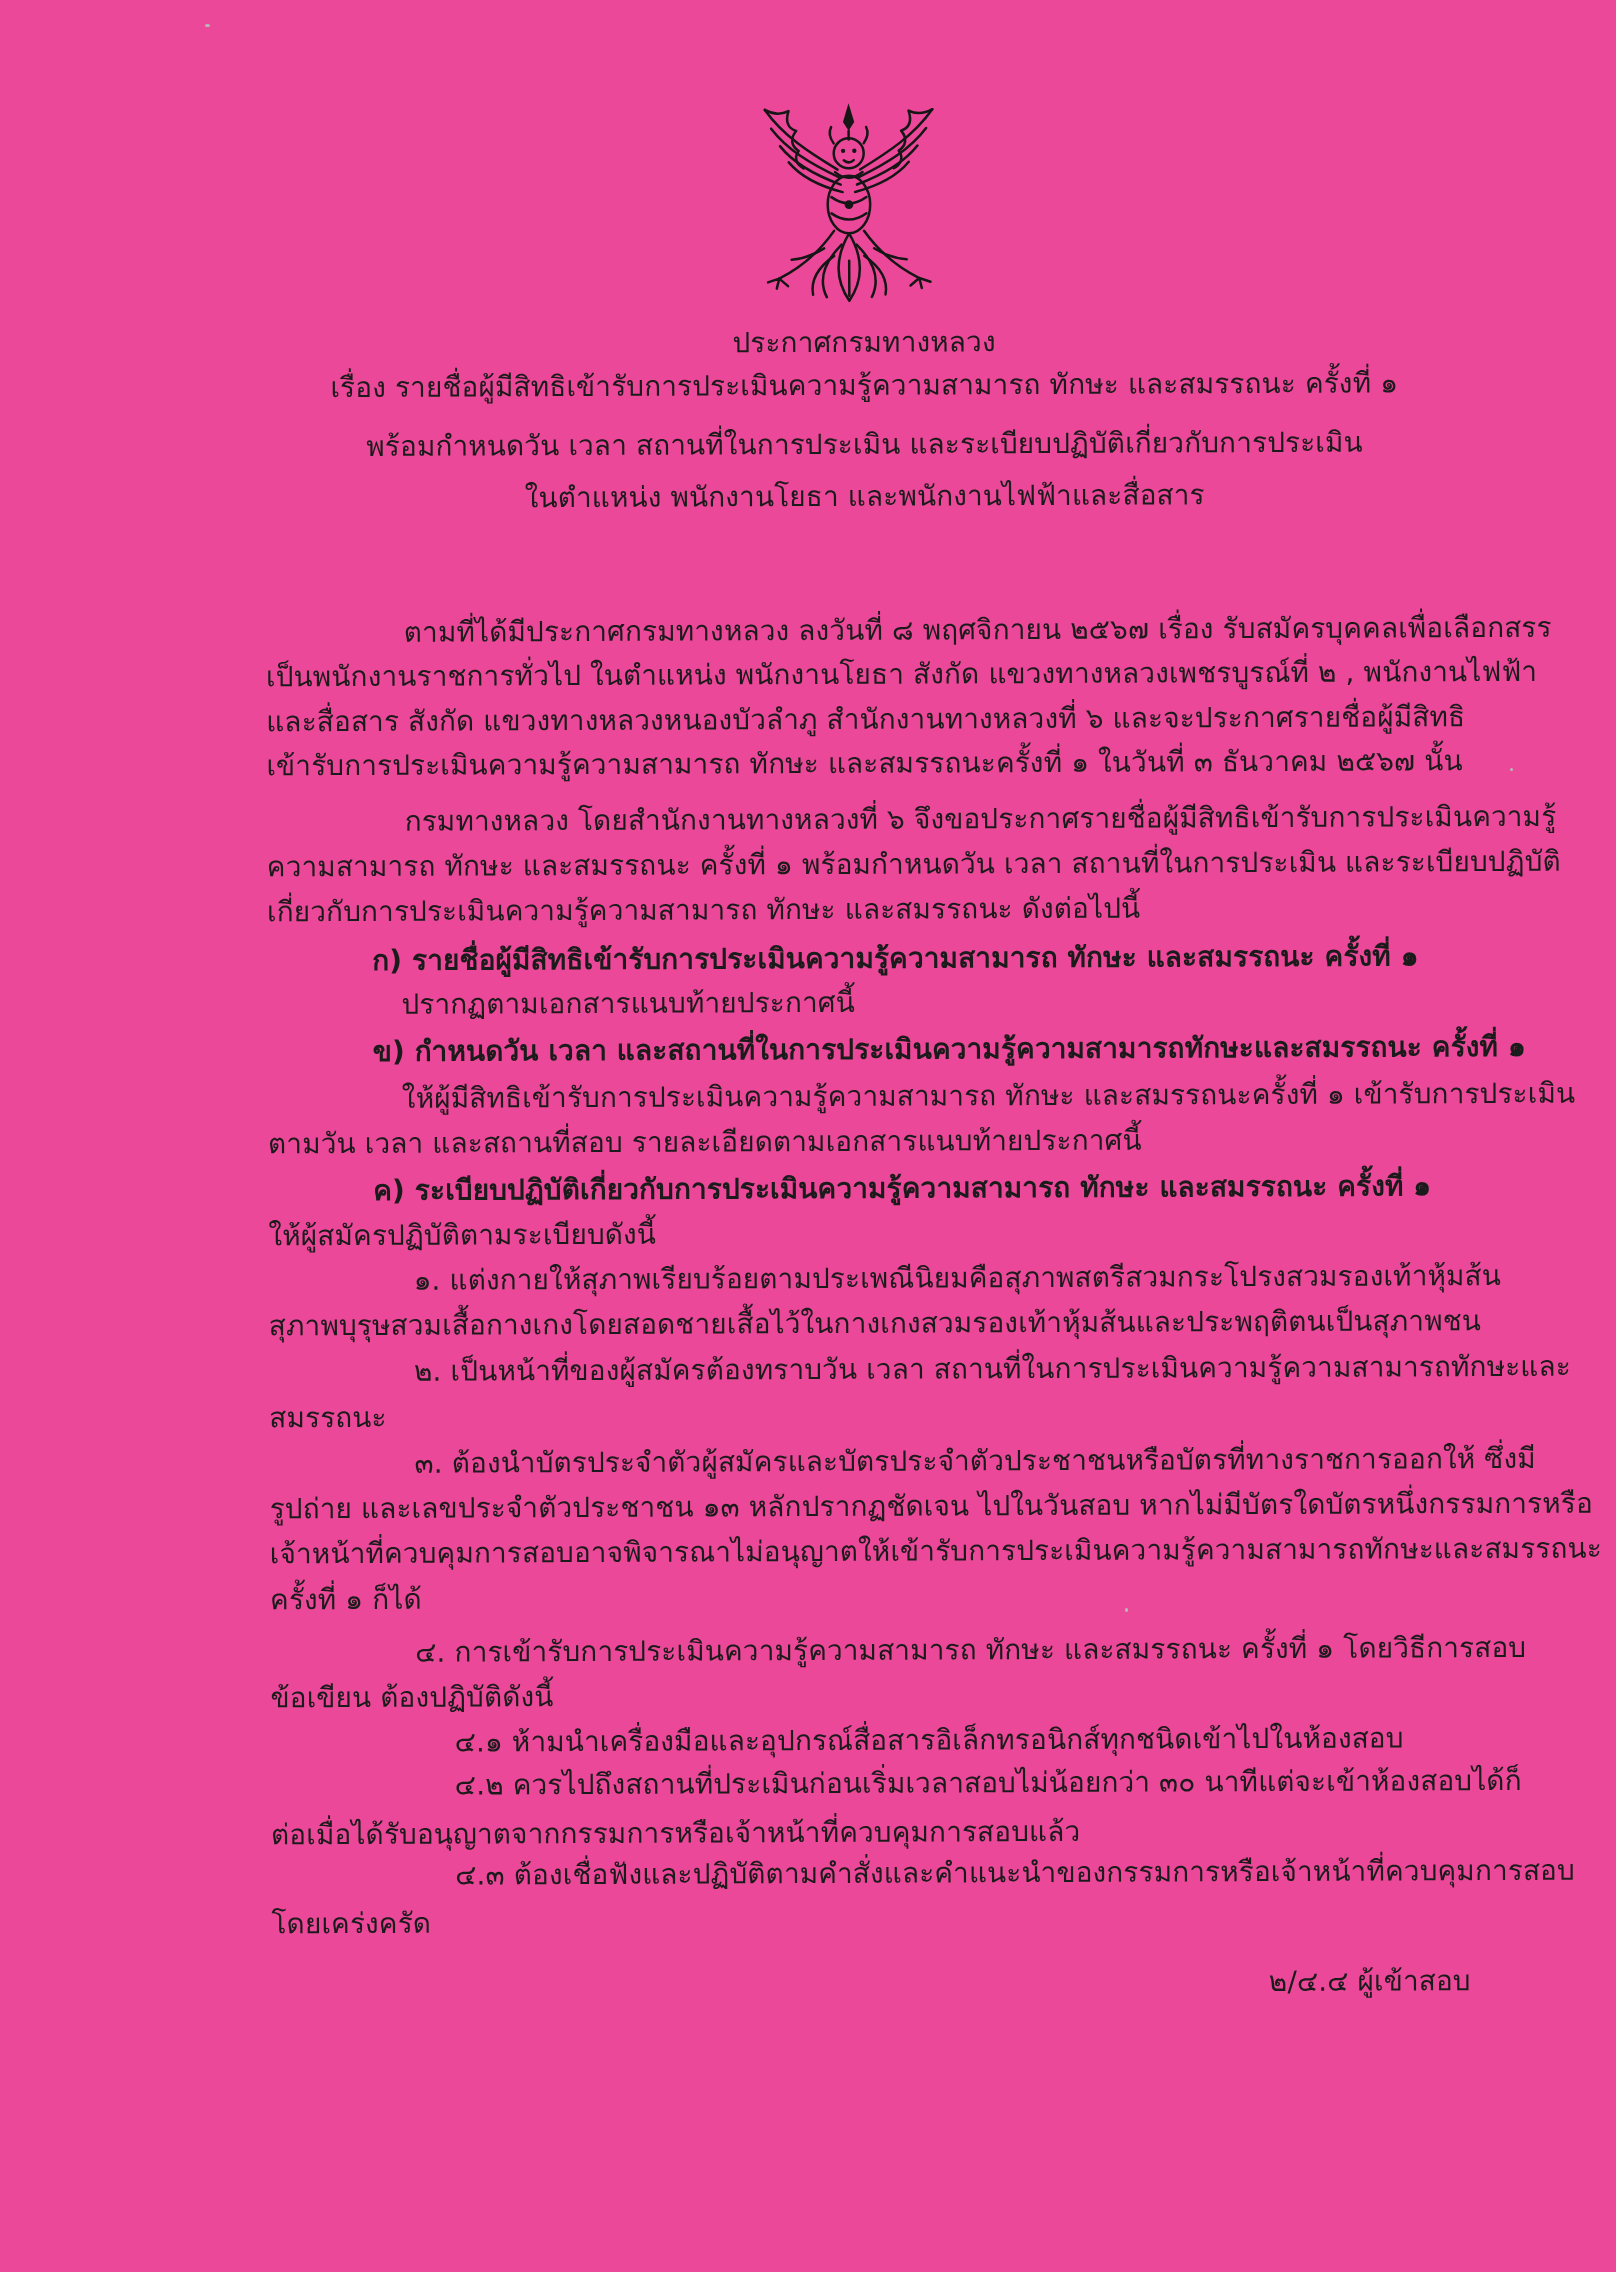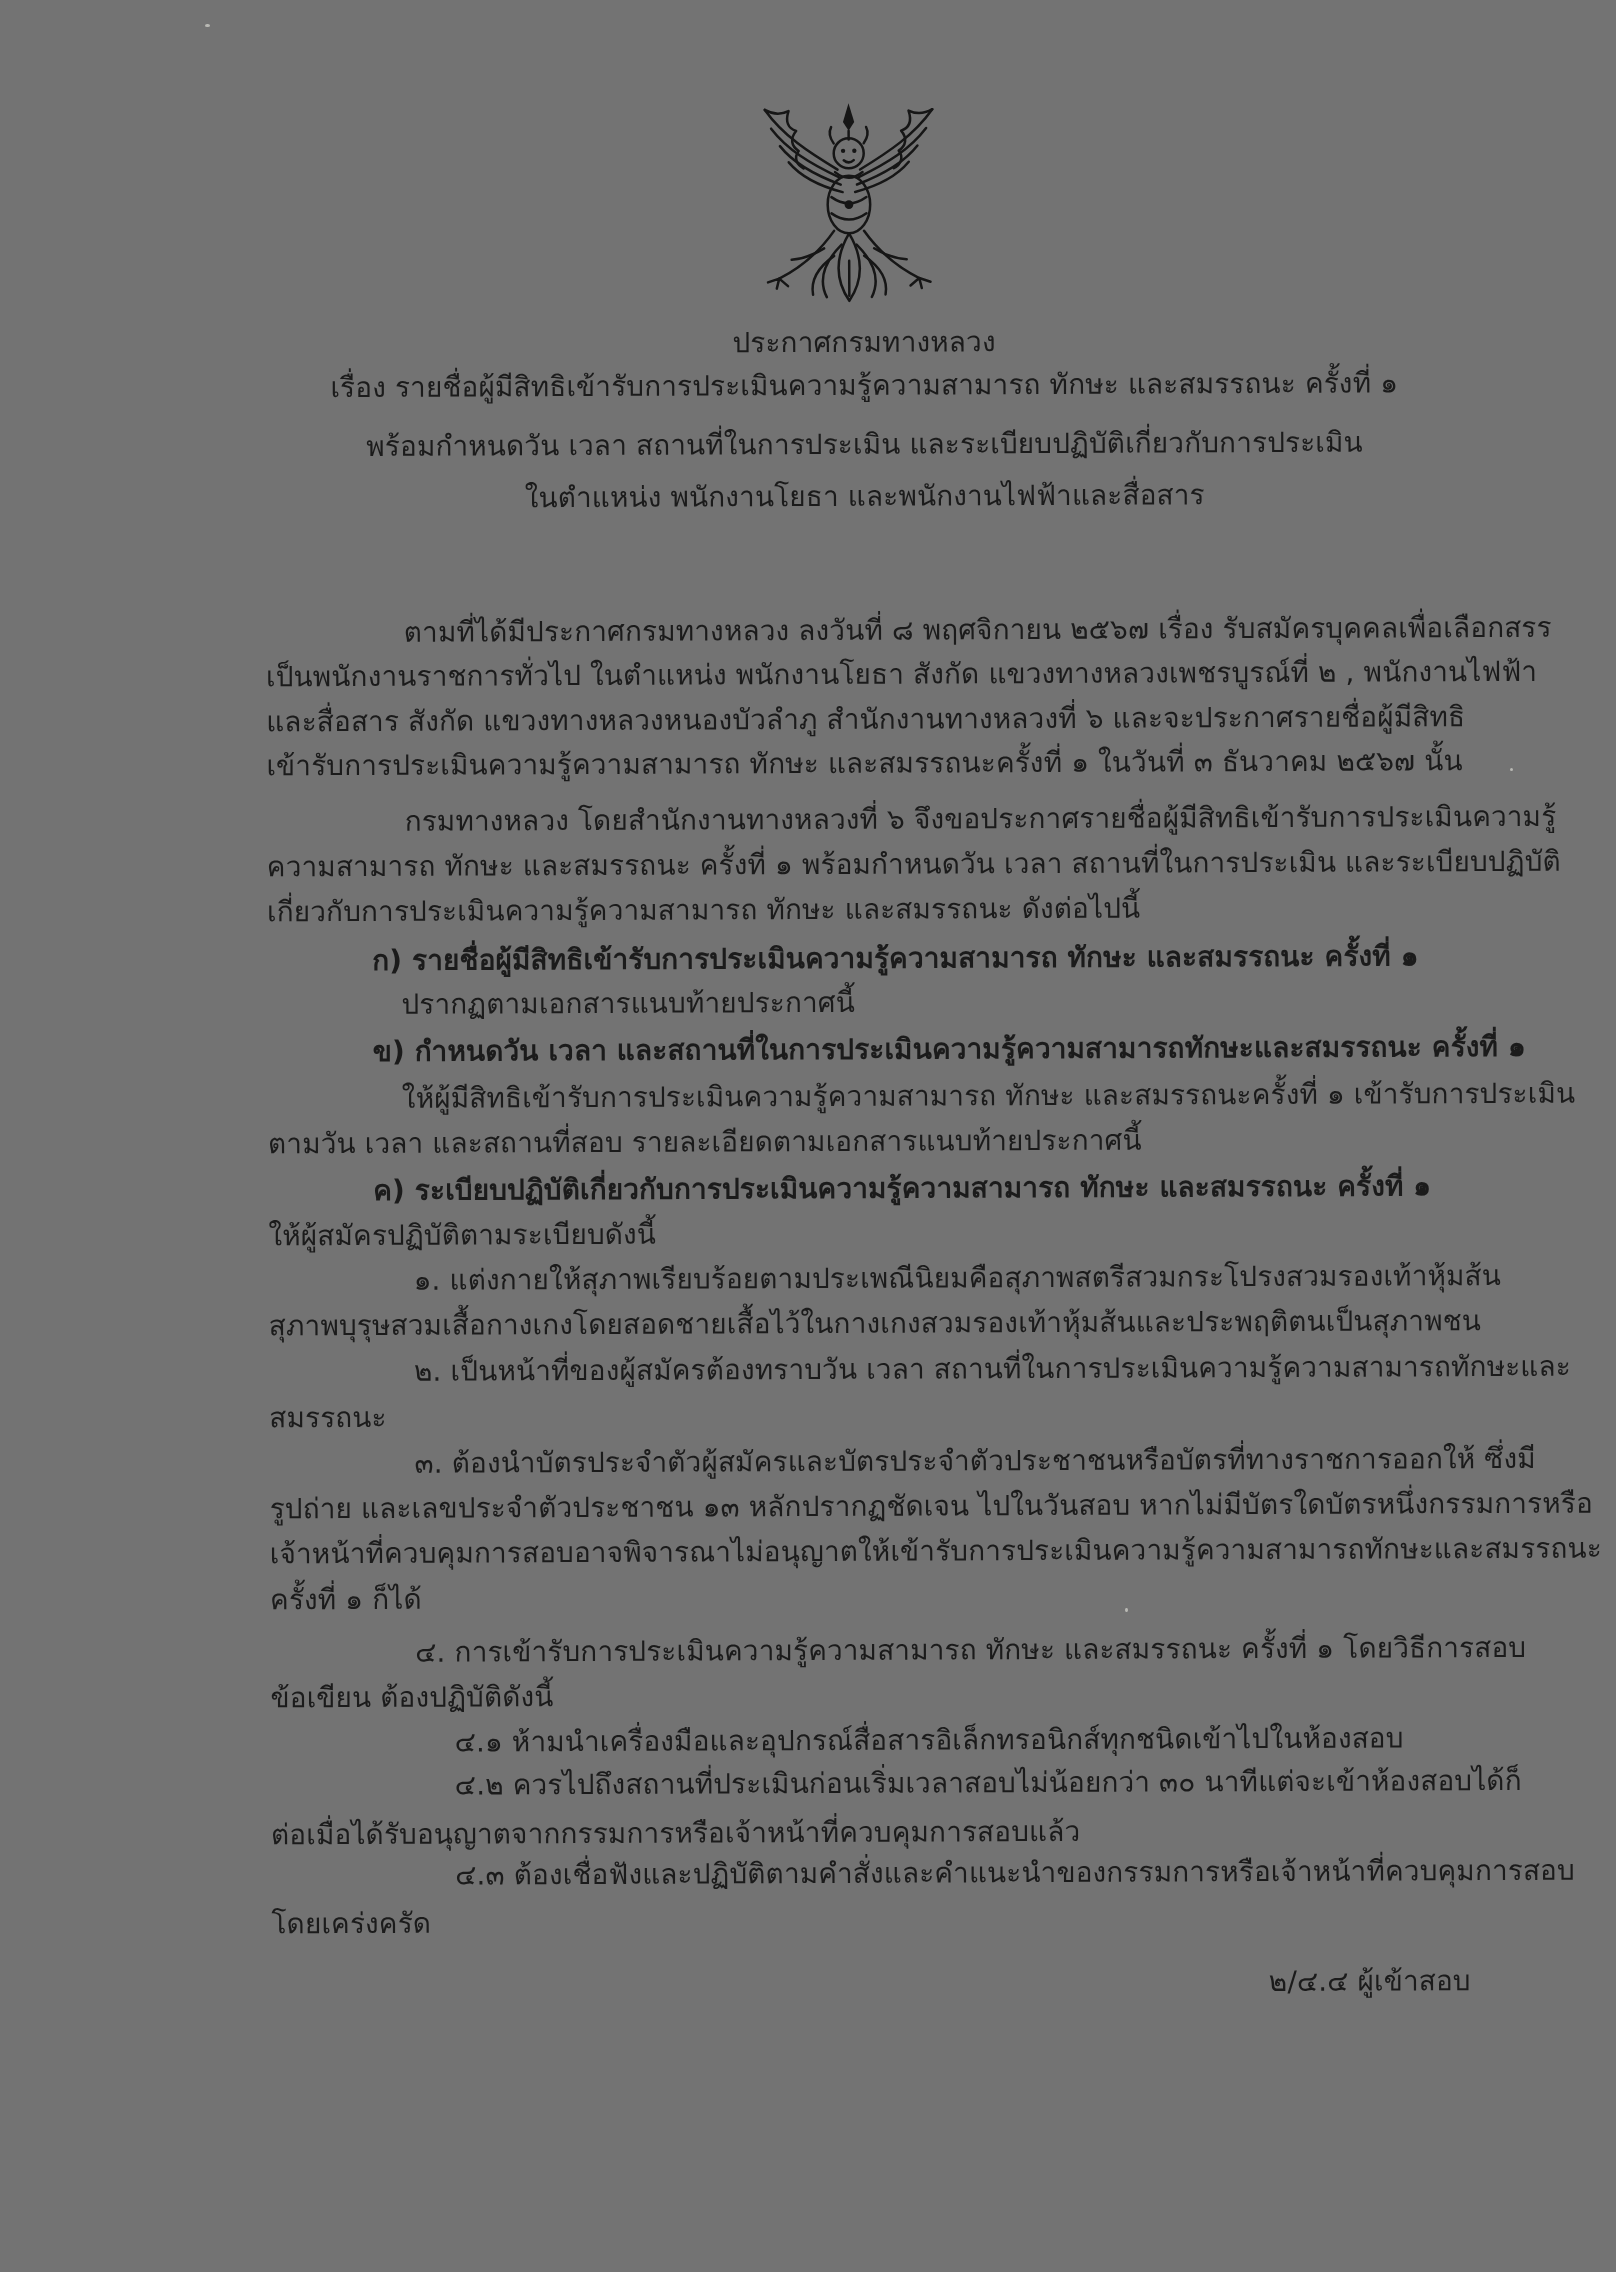--- a/index.html
+++ b/index.html
@@ -1,20 +1,20 @@
 <!DOCTYPE html>
 <html style="font-size:10.5px"><head>
 <meta charset="utf-8">
 <style>
   html,body{margin:0;padding:0;background:#e8e8e6;}
   .page{
     position:relative;
     width:1617px;height:2273px;
     margin:0 auto;
-    background:#737373;
+    background:#ec4899;
     color:#1b1b1b;
     font-family:"DejaVu Sans","Liberation Sans",sans-serif;
     overflow:hidden;
   }
   .content{
     position:absolute;left:0;top:0;width:100%;height:100%;
     transform:rotate(-0.25deg);
   }
   .ln{
     position:absolute;

